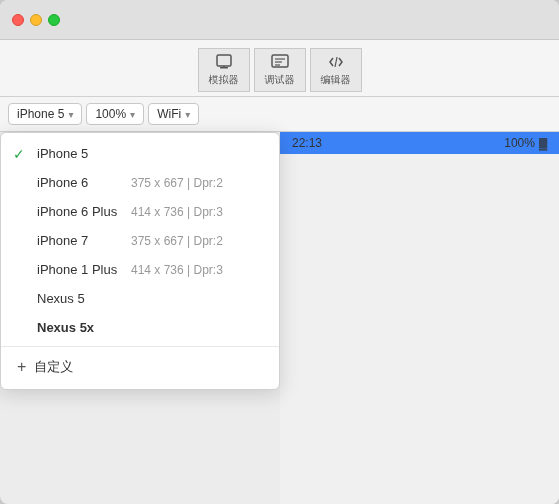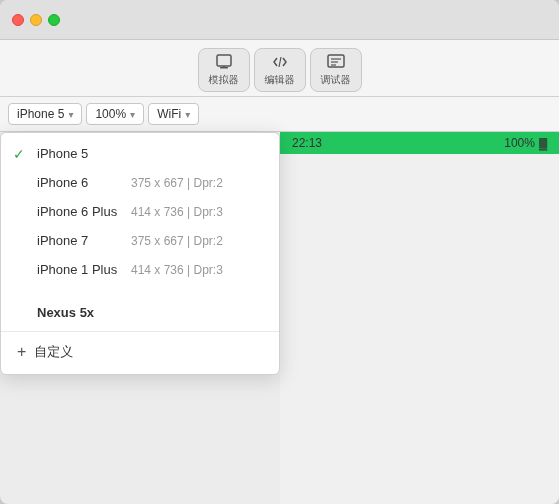--- a/index.html
+++ b/index.html
@@ -57,21 +57,21 @@
       gap: 4px;
     }
 
     .toolbar-btn {
       display: flex;
       flex-direction: column;
       align-items: center;
       gap: 2px;
       cursor: pointer;
       padding: 4px 10px;
-      border-radius: 8px;
+      border-radius: 0;
       background: #e8e8e8;
       border: 1px solid #c8c8c8;
     }
 
     .toolbar-btn-icon {
       width: 24px;
       height: 18px;
       display: flex;
       align-items: center;
       justify-content: center;
@@ -201,21 +201,21 @@
       height: 378px;
       background: #f0f0f0;
       overflow: hidden;
     }
 
     .phone-statusbar {
       display: flex;
       justify-content: space-between;
       align-items: center;
       padding: 4px 12px;
-      background: #22c55e;
+      background: #3b82f6;
     }
 
     .status-time {
       font-size: 12px;
       color: #333;
       font-weight: 500;
     }
 
     .status-right {
       display: flex;
@@ -309,38 +309,38 @@
           <rect x="2" y="1" width="14" height="11" rx="1.5" stroke="#555" stroke-width="1.5" fill="none"></rect>
           <rect x="5" y="13" width="8" height="1.5" rx="0.5" fill="#555"></rect>
           <line x1="9" y1="12" x2="9" y2="13" stroke="#555" stroke-width="1.5"></line>
         </svg>
       </div>
       <span class="toolbar-btn-label">模拟器</span>
     </div>
     <div class="toolbar-btn">
       <div class="toolbar-btn-icon">
         <svg width="18" height="16" viewBox="0 0 18 16" fill="none">
-          <polyline points="6,4 3,8 6,12" stroke="#555" stroke-width="1.5" fill="none"></polyline>
-          <polyline points="12,4 15,8 12,12" stroke="#555" stroke-width="1.5" fill="none"></polyline>
-          <line x1="10" y1="3" x2="8" y2="13" stroke="#555" stroke-width="1.2"></line>
-        </svg>
-      </div>
-      <span class="toolbar-btn-label">编辑器</span>
-    </div>
-    <div class="toolbar-btn">
-      <div class="toolbar-btn-icon">
-        <svg width="18" height="16" viewBox="0 0 18 16" fill="none">
           <rect x="1" y="1" width="16" height="12" rx="1.5" stroke="#555" stroke-width="1.5" fill="none"></rect>
           <line x1="4" y1="5" x2="14" y2="5" stroke="#555" stroke-width="1.2"></line>
           <line x1="4" y1="8" x2="11" y2="8" stroke="#555" stroke-width="1.2"></line>
           <line x1="4" y1="11" x2="9" y2="11" stroke="#555" stroke-width="1.2"></line>
         </svg>
       </div>
       <span class="toolbar-btn-label">调试器</span>
     </div>
+    <div class="toolbar-btn">
+      <div class="toolbar-btn-icon">
+        <svg width="18" height="16" viewBox="0 0 18 16" fill="none">
+          <polyline points="6,4 3,8 6,12" stroke="#555" stroke-width="1.5" fill="none"></polyline>
+          <polyline points="12,4 15,8 12,12" stroke="#555" stroke-width="1.5" fill="none"></polyline>
+          <line x1="10" y1="3" x2="8" y2="13" stroke="#555" stroke-width="1.2"></line>
+        </svg>
+      </div>
+      <span class="toolbar-btn-label">编辑器</span>
+    </div>
   </div>
 
   <div class="selectors">
     <div class="selector">
       <span>iPhone 5</span>
       <span class="selector-chevron">▾</span>
     </div>
     <div class="selector">
       <span>100%</span>
       <span class="selector-chevron">▾</span>
@@ -374,20 +374,21 @@
         <span class="item-name">iPhone 7</span>
         <span class="item-spec">375 x 667 | Dpr:2</span>
       </div>
 
       <div class="dropdown-item">
         <span class="item-name">iPhone 1 Plus</span>
         <span class="item-spec">414 x 736 | Dpr:3</span>
       </div>
 
       <div class="dropdown-item">
+        <span class="item-name">Nexus 5</span>
       </div>
 
       <div class="dropdown-item">
         <span class="item-name nexus5x">Nexus 5x</span>
       </div>
 
 
       <div class="dropdown-divider"></div>
 
       <div class="dropdown-custom">

